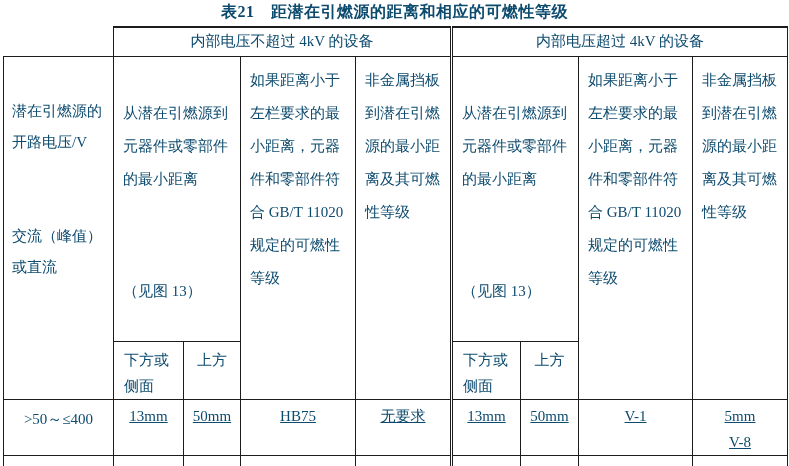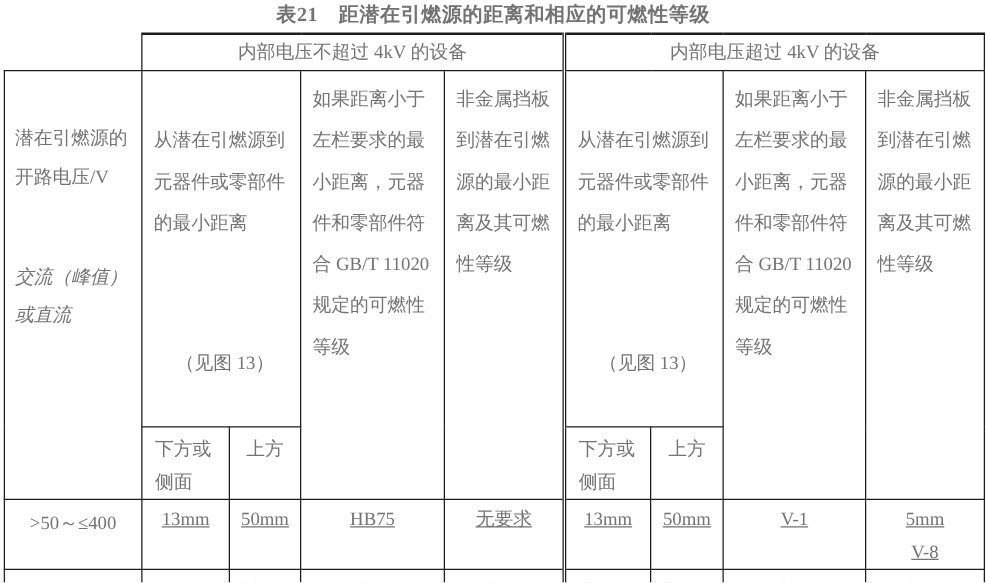--- a/index.html
+++ b/index.html
@@ -2,21 +2,21 @@
 <html><head>
 <meta charset="utf-8">
 <style>
   html, body { margin: 0; padding: 0; background: #ffffff; }
   .page {
     position: relative;
     width: 789px;
     height: 466px;
     background: #ffffff;
     font-family: "Liberation Serif", "DejaVu Serif", serif;
-    color: #737373;
+    color: #0c4a6e;
     overflow: hidden;
   }
   .title {
     position: absolute;
     top: 2px;
     left: 0;
     width: 100%;
     text-align: center;
     font-size: 16px;
     font-weight: bold;
@@ -49,23 +49,23 @@
   td.corner { border: none; }
   td.thick-top { border-top: 2px solid #1c1c1c; margin-top: 21px; }
   td.dbl { border-left: 3px double #1c1c1c; }
 
   td.group-header {
     text-align: center;
     vertical-align: middle;
     font-size: 15px;
   }
   td.stub { padding: 8px 6px 0 8px; line-height: 31px; }
-  .stub-part2 { margin-top: 18px; font-style: italic; }
+  .stub-part2 { margin-top: 32px; }
   td.head-cell { padding: 7px 3px 0 9px; line-height: 33px; }
-  .see-note { margin-top: 46px; text-align: center; }
+  .see-note { margin-top: 46px; }
   td.sub-below { padding: 5px 4px 0 10px; line-height: 26px; margin-top: 42px; }
   td.sub-above { padding: 5px 0 0 0; line-height: 26px; text-align: center; }
   td.row-label { text-align: center; padding-top: 7px; line-height: 25px; }
   td.val { text-align: center; padding-top: 3px; line-height: 26px; text-decoration: underline; }
 </style>
 </head>
 <body>
 
 <div class="page">
   <div class="title">表21　距潜在引燃源的距离和相应的可燃性等级</div>

